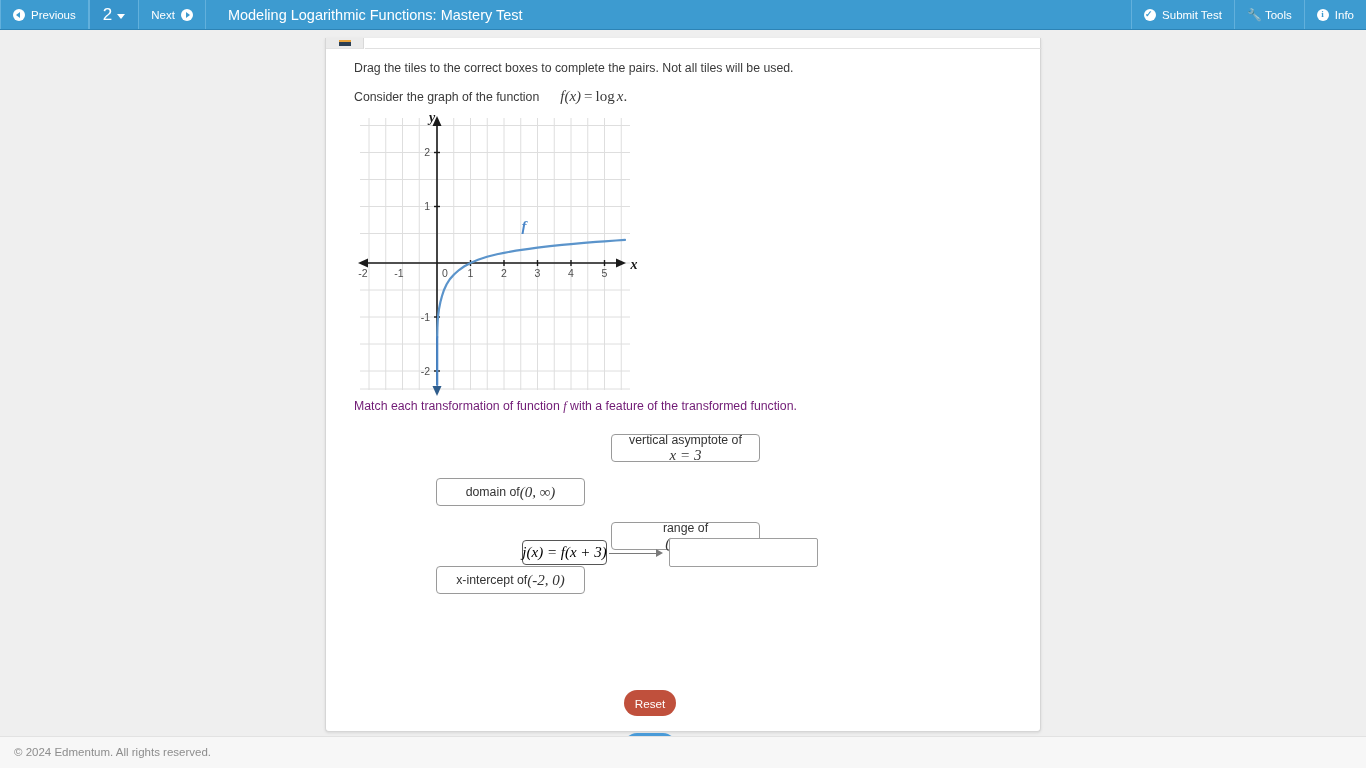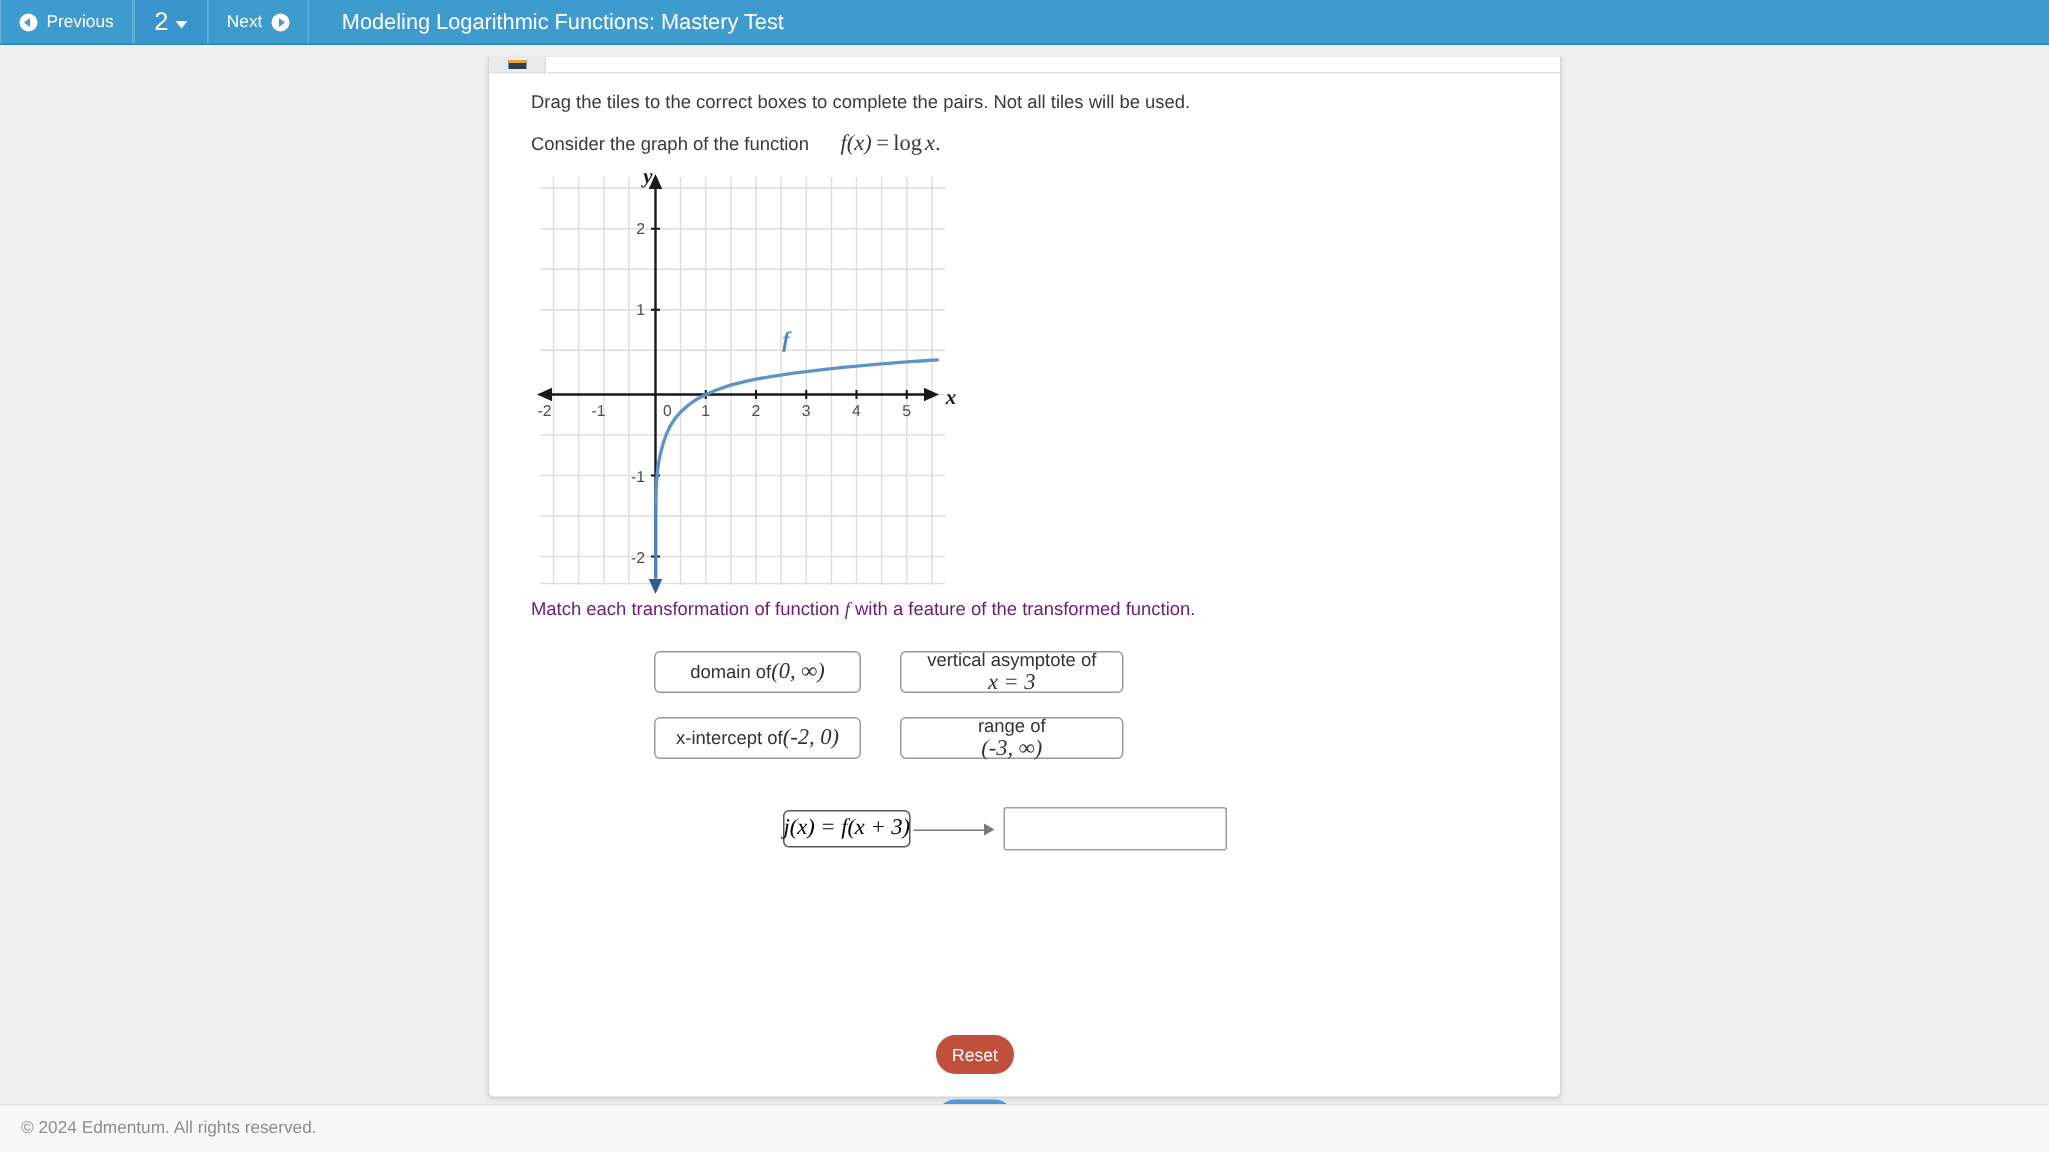--- a/index.html
+++ b/index.html
@@ -151,21 +151,21 @@
     padding: 0 8px;
     white-space: nowrap;
   }
   .tile::after {
     content: "";
     position: absolute; left: 2px; top: 2px; right: -3px; bottom: -3px;
     border: 1px dashed #bdbdbd;
     border-radius: 4px;
     z-index: -1;
   }
-  .tile-w1 { width: 138px; }
+  .tile-w1 { width: 149px; margin-top: 44px; }
   .tile-w2 { width: 149px; flex-direction: column; }
 
   
   #matches {
     position: absolute; left: 196px; top: 500px;
     width: 520px;
   }
   .match-row {
     display: flex; align-items: center; margin-bottom: 17px;
   }
@@ -264,20 +264,34 @@
     <span class="chev"></span>
   </div>
 
   <div class="nav-btn">
     <span>Next</span>
     <span class="circ-icon circ-right"></span>
   </div>
 
   <div id="topbar-title">Modeling Logarithmic Functions: Mastery Test</div>
 
+  <div id="topbar-right">
+    <div class="nav-btn">
+      <span class="circ-icon circ-check"></span>
+      <span>Submit Test</span>
+    </div>
+    <div class="nav-btn">
+      <span class="wrench">🔧</span>
+      <span>Tools</span>
+    </div>
+    <div class="nav-btn">
+      <span class="circ-icon circ-info"></span>
+      <span>Info</span>
+    </div>
+  </div>
 </div>
 
 <div id="card">
 
   <div id="card-tab">
     <div id="card-tab-glyph"></div>
   </div>
   <div id="card-topline"></div>
 
   <div id="instruction">Drag the tiles to the correct boxes to complete the pairs. Not all tiles will be used.</div>

